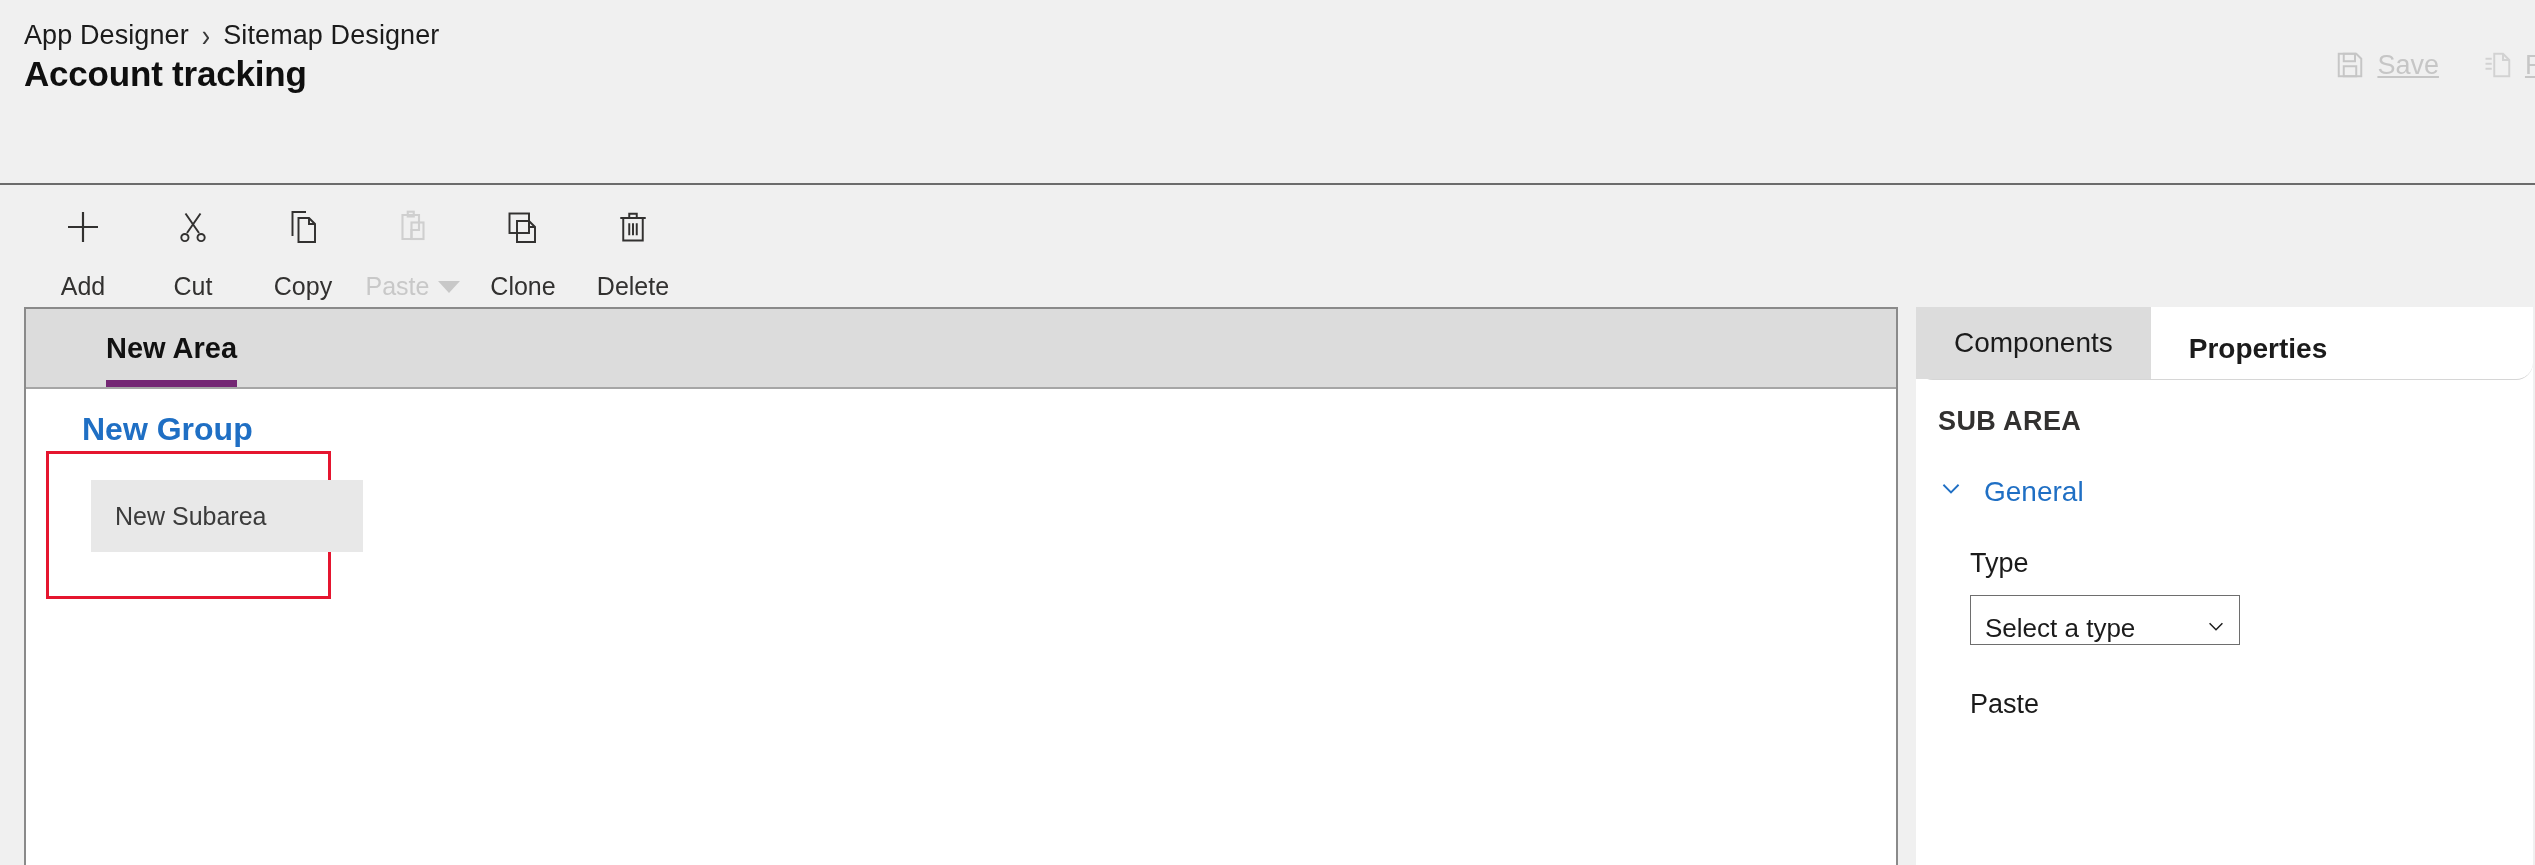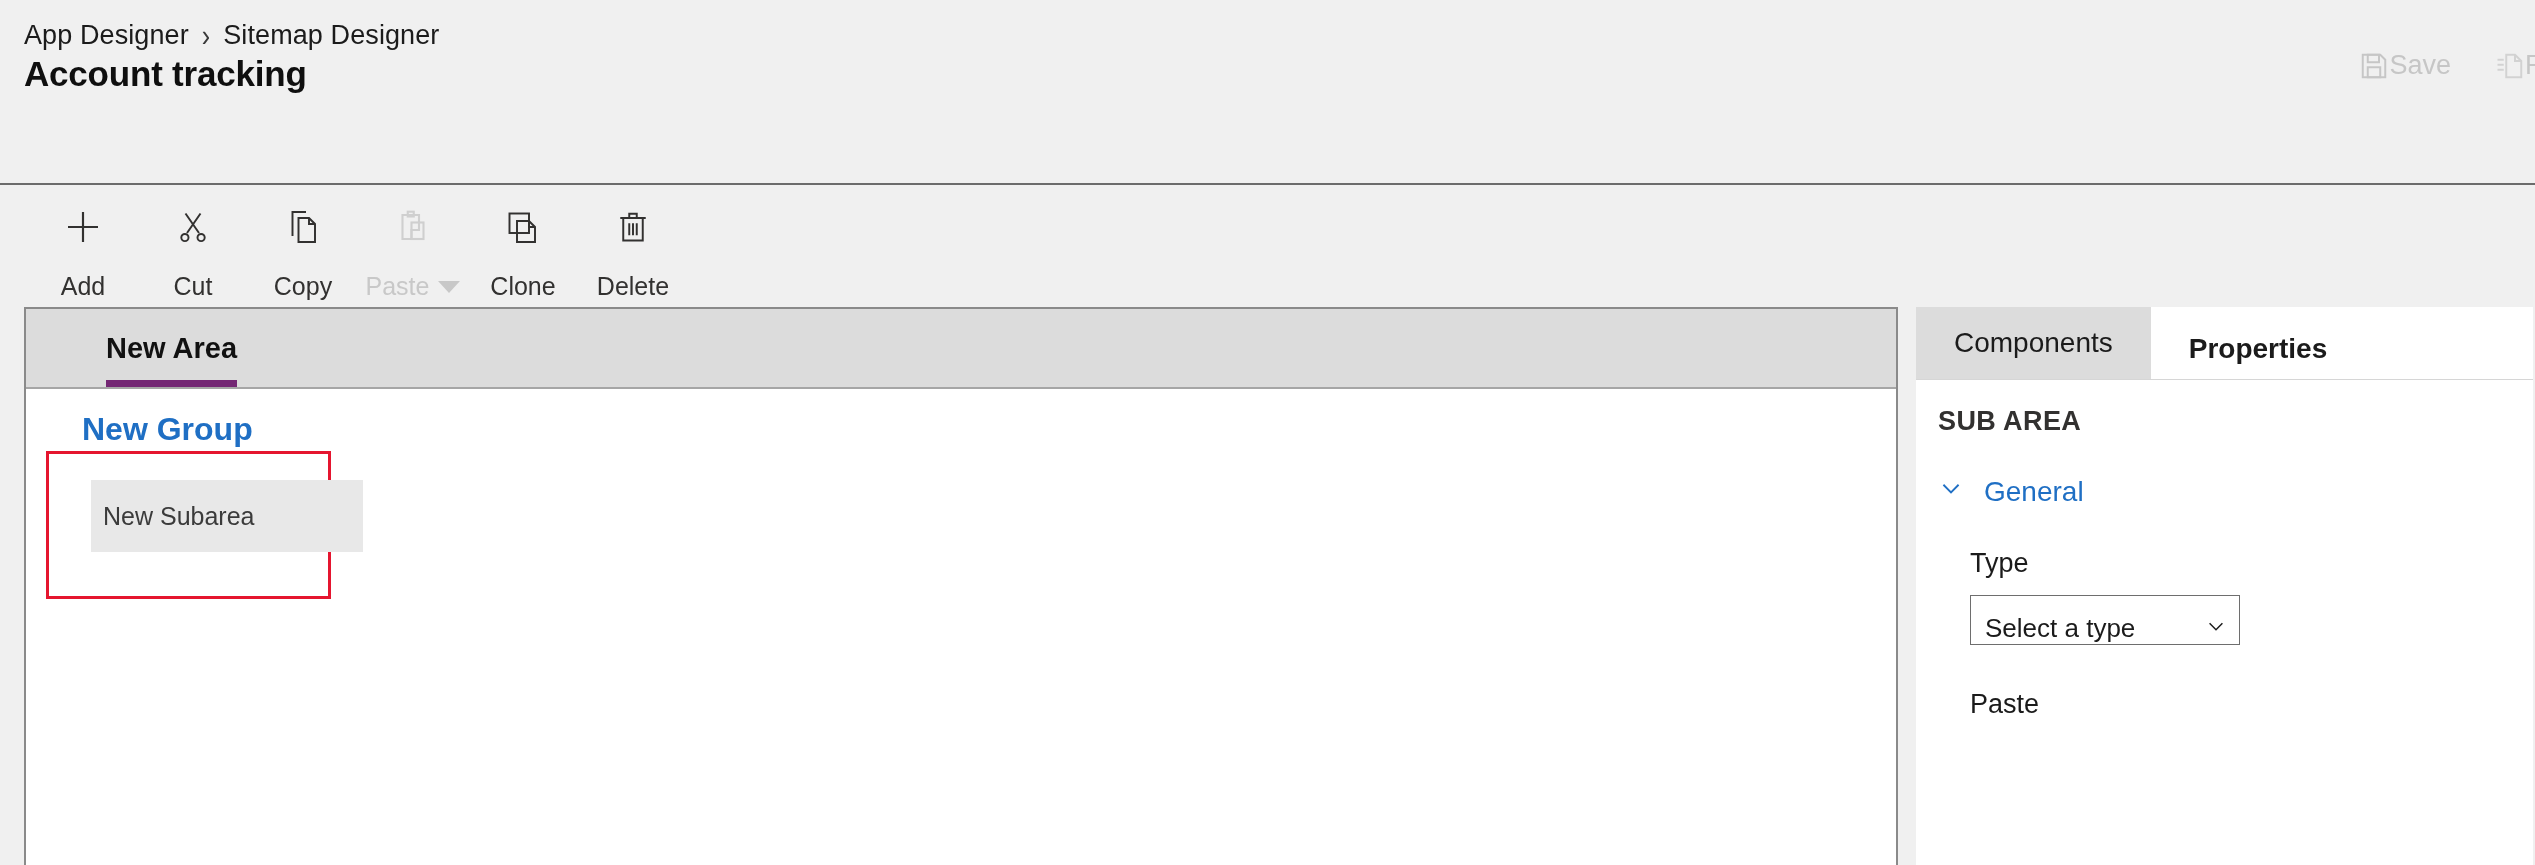--- a/index.html
+++ b/index.html
@@ -37,26 +37,27 @@
     font-size: 35px; font-weight: 600; color: #0f0f0f;
     letter-spacing: -.2px;
   }
 
   .header-actions {
     position: absolute;
     right: -60px; top: 44px;
     display: flex; align-items: center; gap: 0;
   }
   .hbtn {
-    display: flex; align-items: flex-end; gap: 0;
+    display: flex; align-items: flex-start; gap: 12px;
     padding: 6px 22px;
     font-size: 27px; color: #1b1b1b;
     white-space: nowrap;
     background: transparent;
     border: none;
+    text-decoration: underline;
   }
   .hbtn.disabled { color: #c6c6c6; }
   .hbtn svg { display: block; flex: 0 0 auto; }
 
   
   .cmdbar {
     position: relative;
     height: 122px;
     background: #f0f0f0;
     display: flex; align-items: flex-start;
@@ -138,37 +139,38 @@
     width: 285px; height: 148px;
     border: 3px solid #e5152f;
     background: transparent;
   }
   .subarea-tile {
     position: absolute;
     left: 42px; top: 26px;
     width: 272px; height: 72px;
     background: #e8e8e8;
     display: flex; align-items: center;
-    padding-left: 12px;
+    padding-left: 24px;
     font-size: 25px; color: #3b3b3b;
     white-space: nowrap;
   }
 
   
   .panel {
     width: 617px;
     margin-left: 18px;
     background: #ffffff;
     display: flex; flex-direction: column;
   }
   .panel-tabs {
     display: flex;
     height: 73px;
     flex: 0 0 auto;
     border-bottom: 1px solid #d6d6d6;
+    border-radius: 17px;
   }
   .ptab {
     display: flex; align-items: center; justify-content: center;
     padding: 0 38px;
     font-size: 28px; color: #1b1b1b;
     white-space: nowrap;
     background: #dcdcdc;
     border: none;
   }
   .ptab.active {

